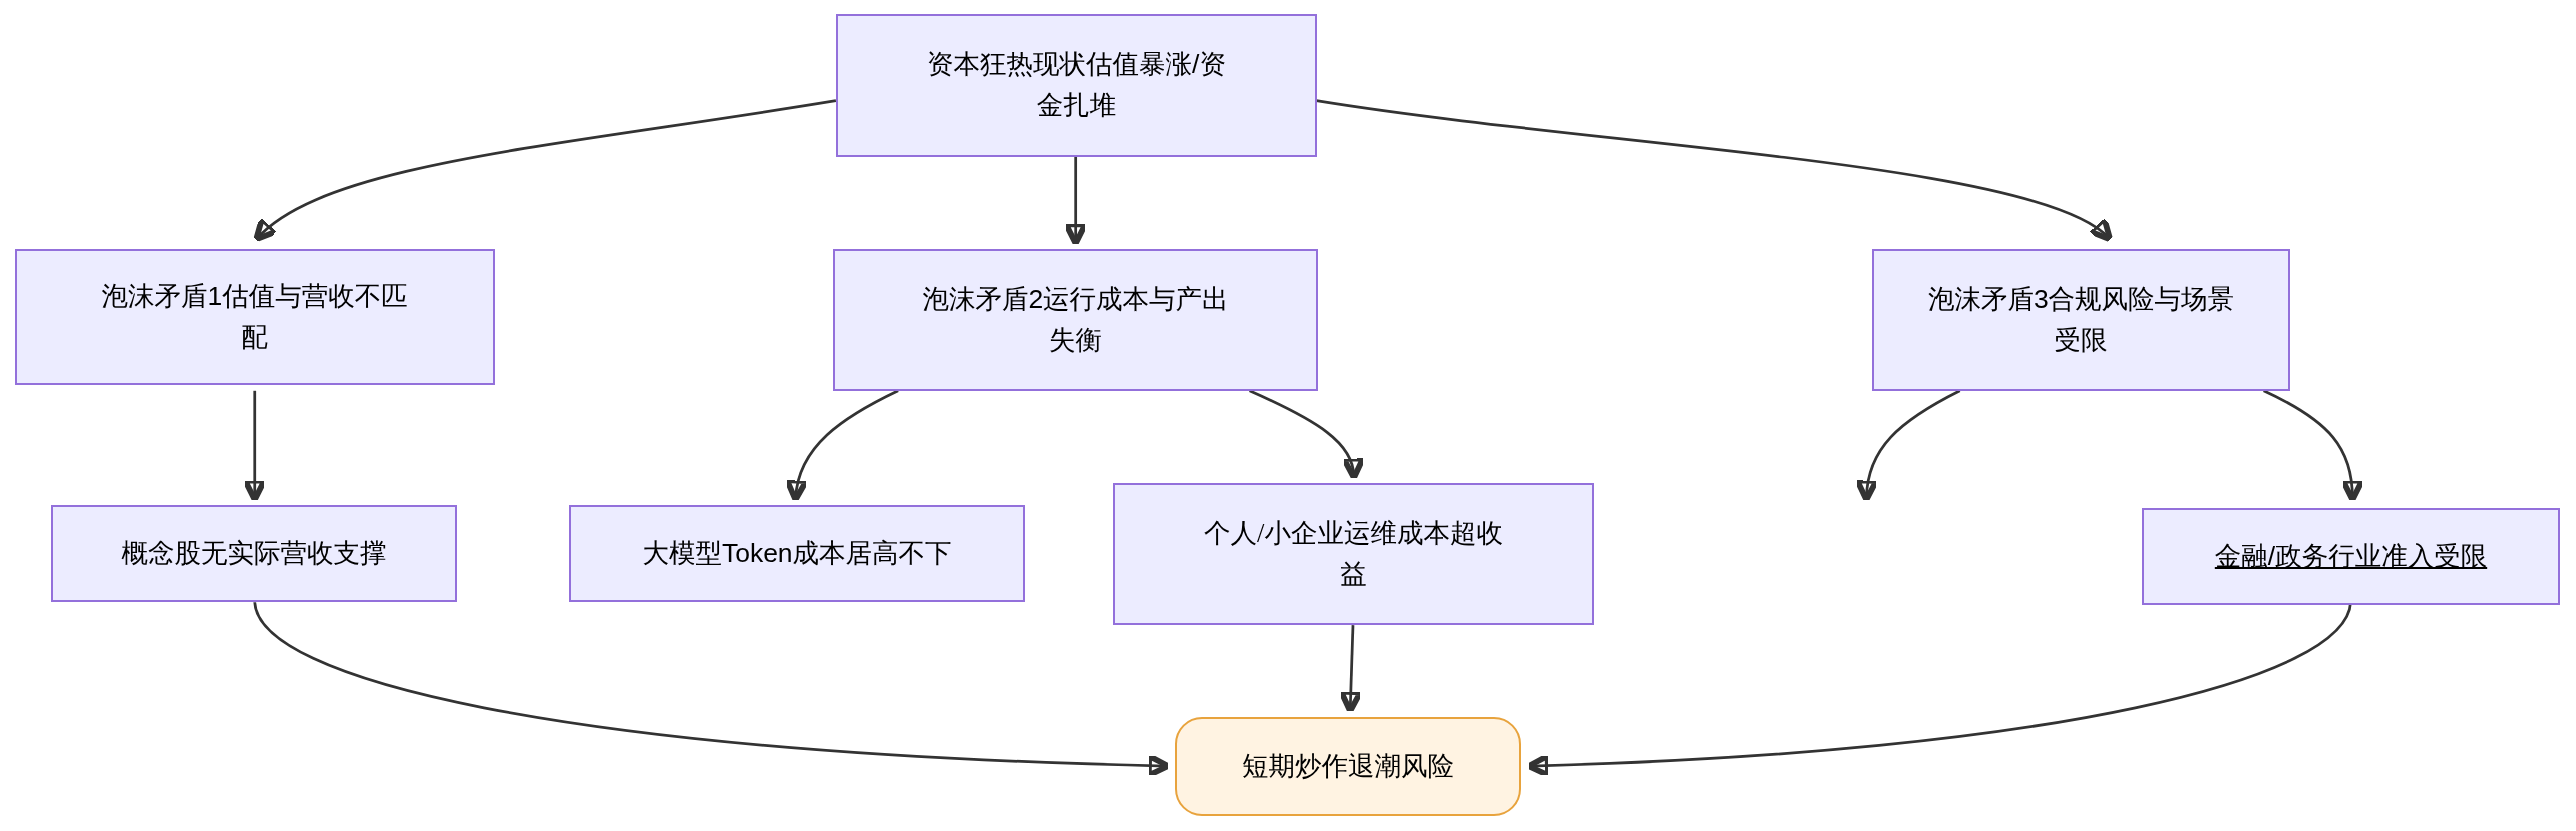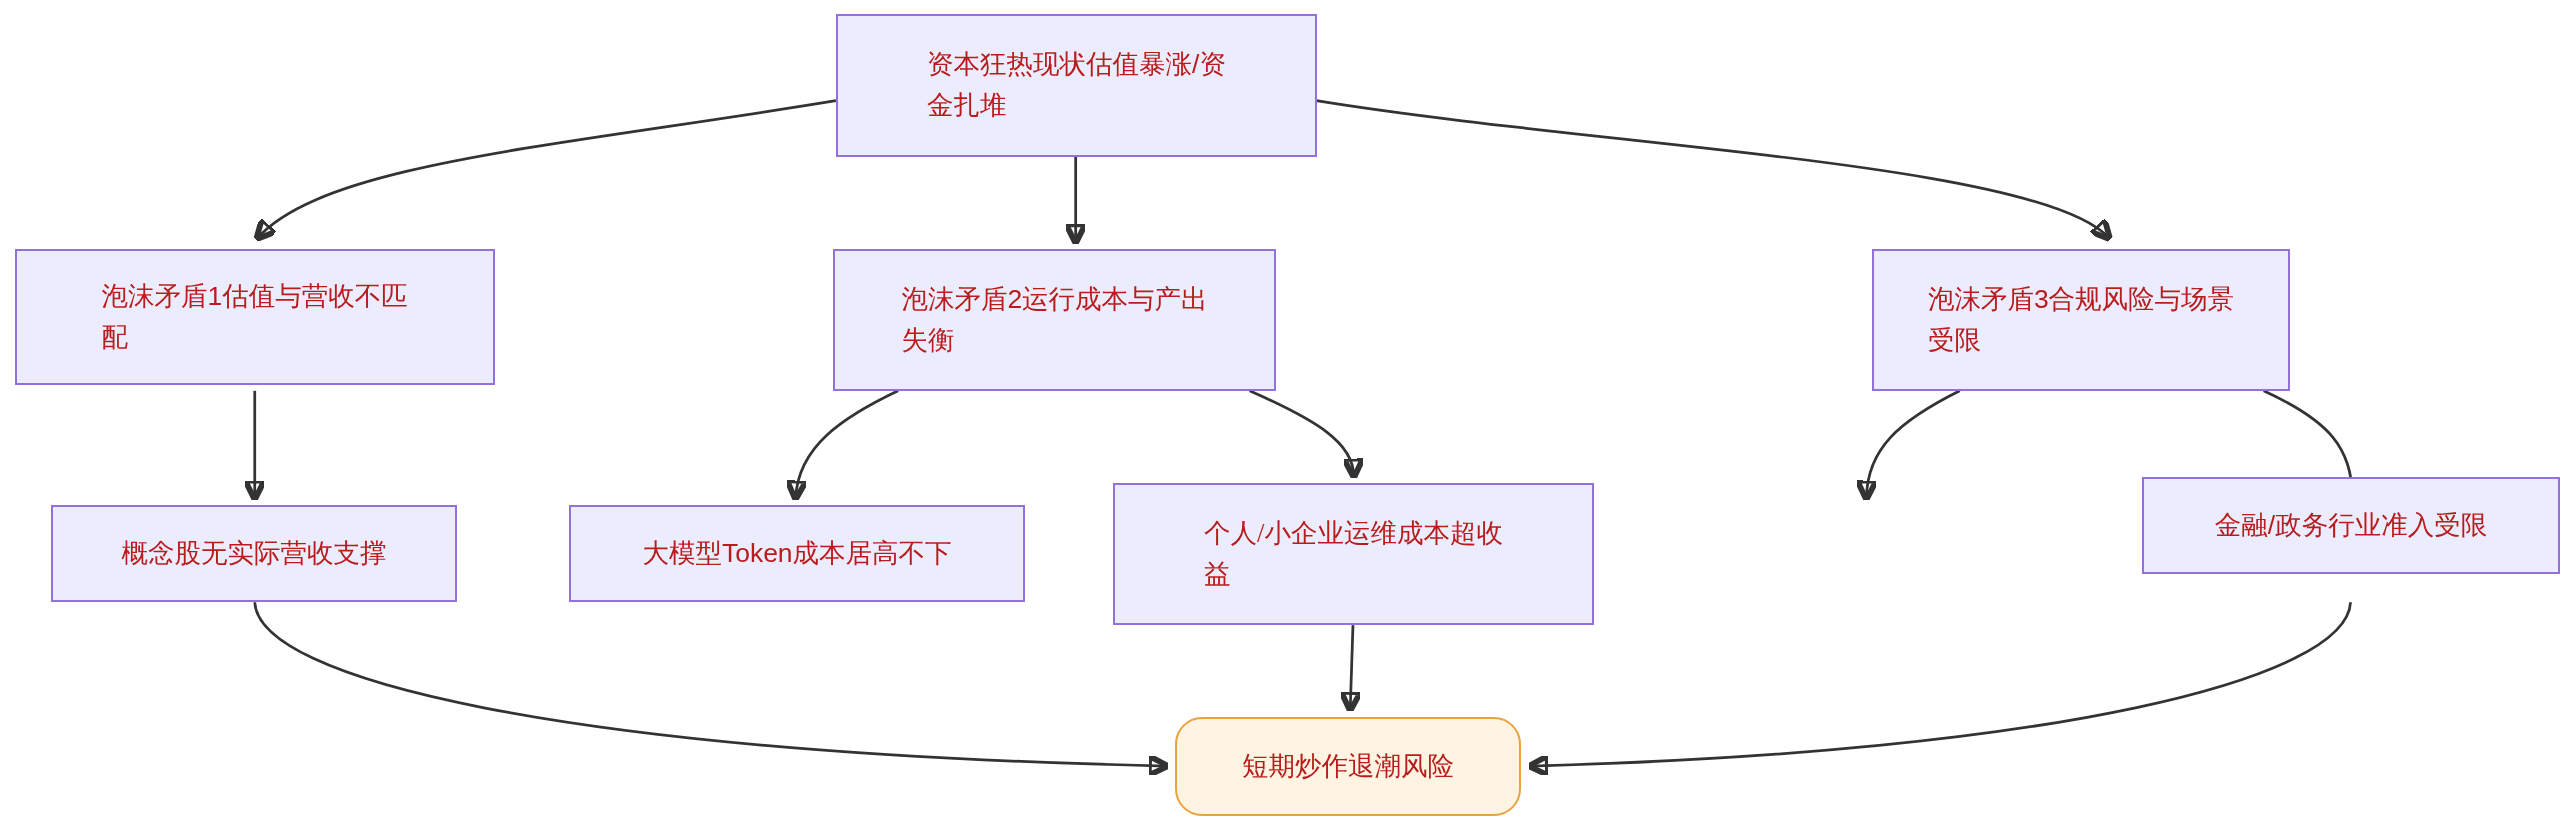--- a/index.html
+++ b/index.html
@@ -15,44 +15,44 @@
     position: absolute;
     left: 0; top: 0;
     width: 2576px; height: 831px;
   }
   .edges path { fill: none; stroke: #333333; stroke-width: 3; }
   .node {
     position: absolute;
     box-sizing: border-box;
     background: #ECECFF;
     border: 2.7px solid #9370DB;
-    color: #b91c1c;
+    color: #000000;
     font-size: 26.5px;
     line-height: 41px;
     display: flex;
     align-items: center;
     justify-content: center;
-    text-align: left;
+    text-align: center;
     white-space: pre-line;
   }
   .node--highlight {
     background: #FFF3E2;
     border-color: #E8A33D;
     border-radius: 27px;
   }
   
   #n-capital        { left: 836px;  top: 13.7px;  width: 481px; height: 143px; }
   #n-bubble1        { left: 14.6px;   top: 249px; width: 480px; height: 136px; }
-  #n-bubble2        { left: 833px;  top: 249px; width: 443px; height: 142px; }
+  #n-bubble2        { left: 833px;  top: 249px; width: 485px; height: 142px; }
   #n-bubble3        { left: 1872px; top: 249px; width: 418px; height: 142px; }
   #n-concept-stock  { left: 51px;   top: 505px; width: 406px; height: 97px; }
   #n-token-cost     { left: 569px;  top: 505px; width: 456px; height: 97px; }
   #n-ops-cost       { left: 1113px; top: 483px; width: 481px; height: 142px; font-family: Liberation Serif, serif; }
   #n-miit-warning   { left: 1677px; top: 505px; width: 378px; height: 97px; }
-  #n-industry-limit { left: 2142px; top: 477px; width: 418px; height: 97px; }
+  #n-industry-limit { left: 2142px; top: 508px; width: 418px; height: 97px; text-decoration: underline; }
   #n-risk           { left: 1175px; top: 717px; width: 346px; height: 99px; }
 </style>
 </head>
 <body>
 
 <div class="canvas">
 
   <svg class="edges" viewBox="0 0 2814 908" xmlns="http://www.w3.org/2000/svg" aria-hidden="true">
     <defs>
       <marker id="arrow" viewBox="0 0 10 10" refX="9" refY="5" markerWidth="7" markerHeight="7" orient="auto-start-reverse">

